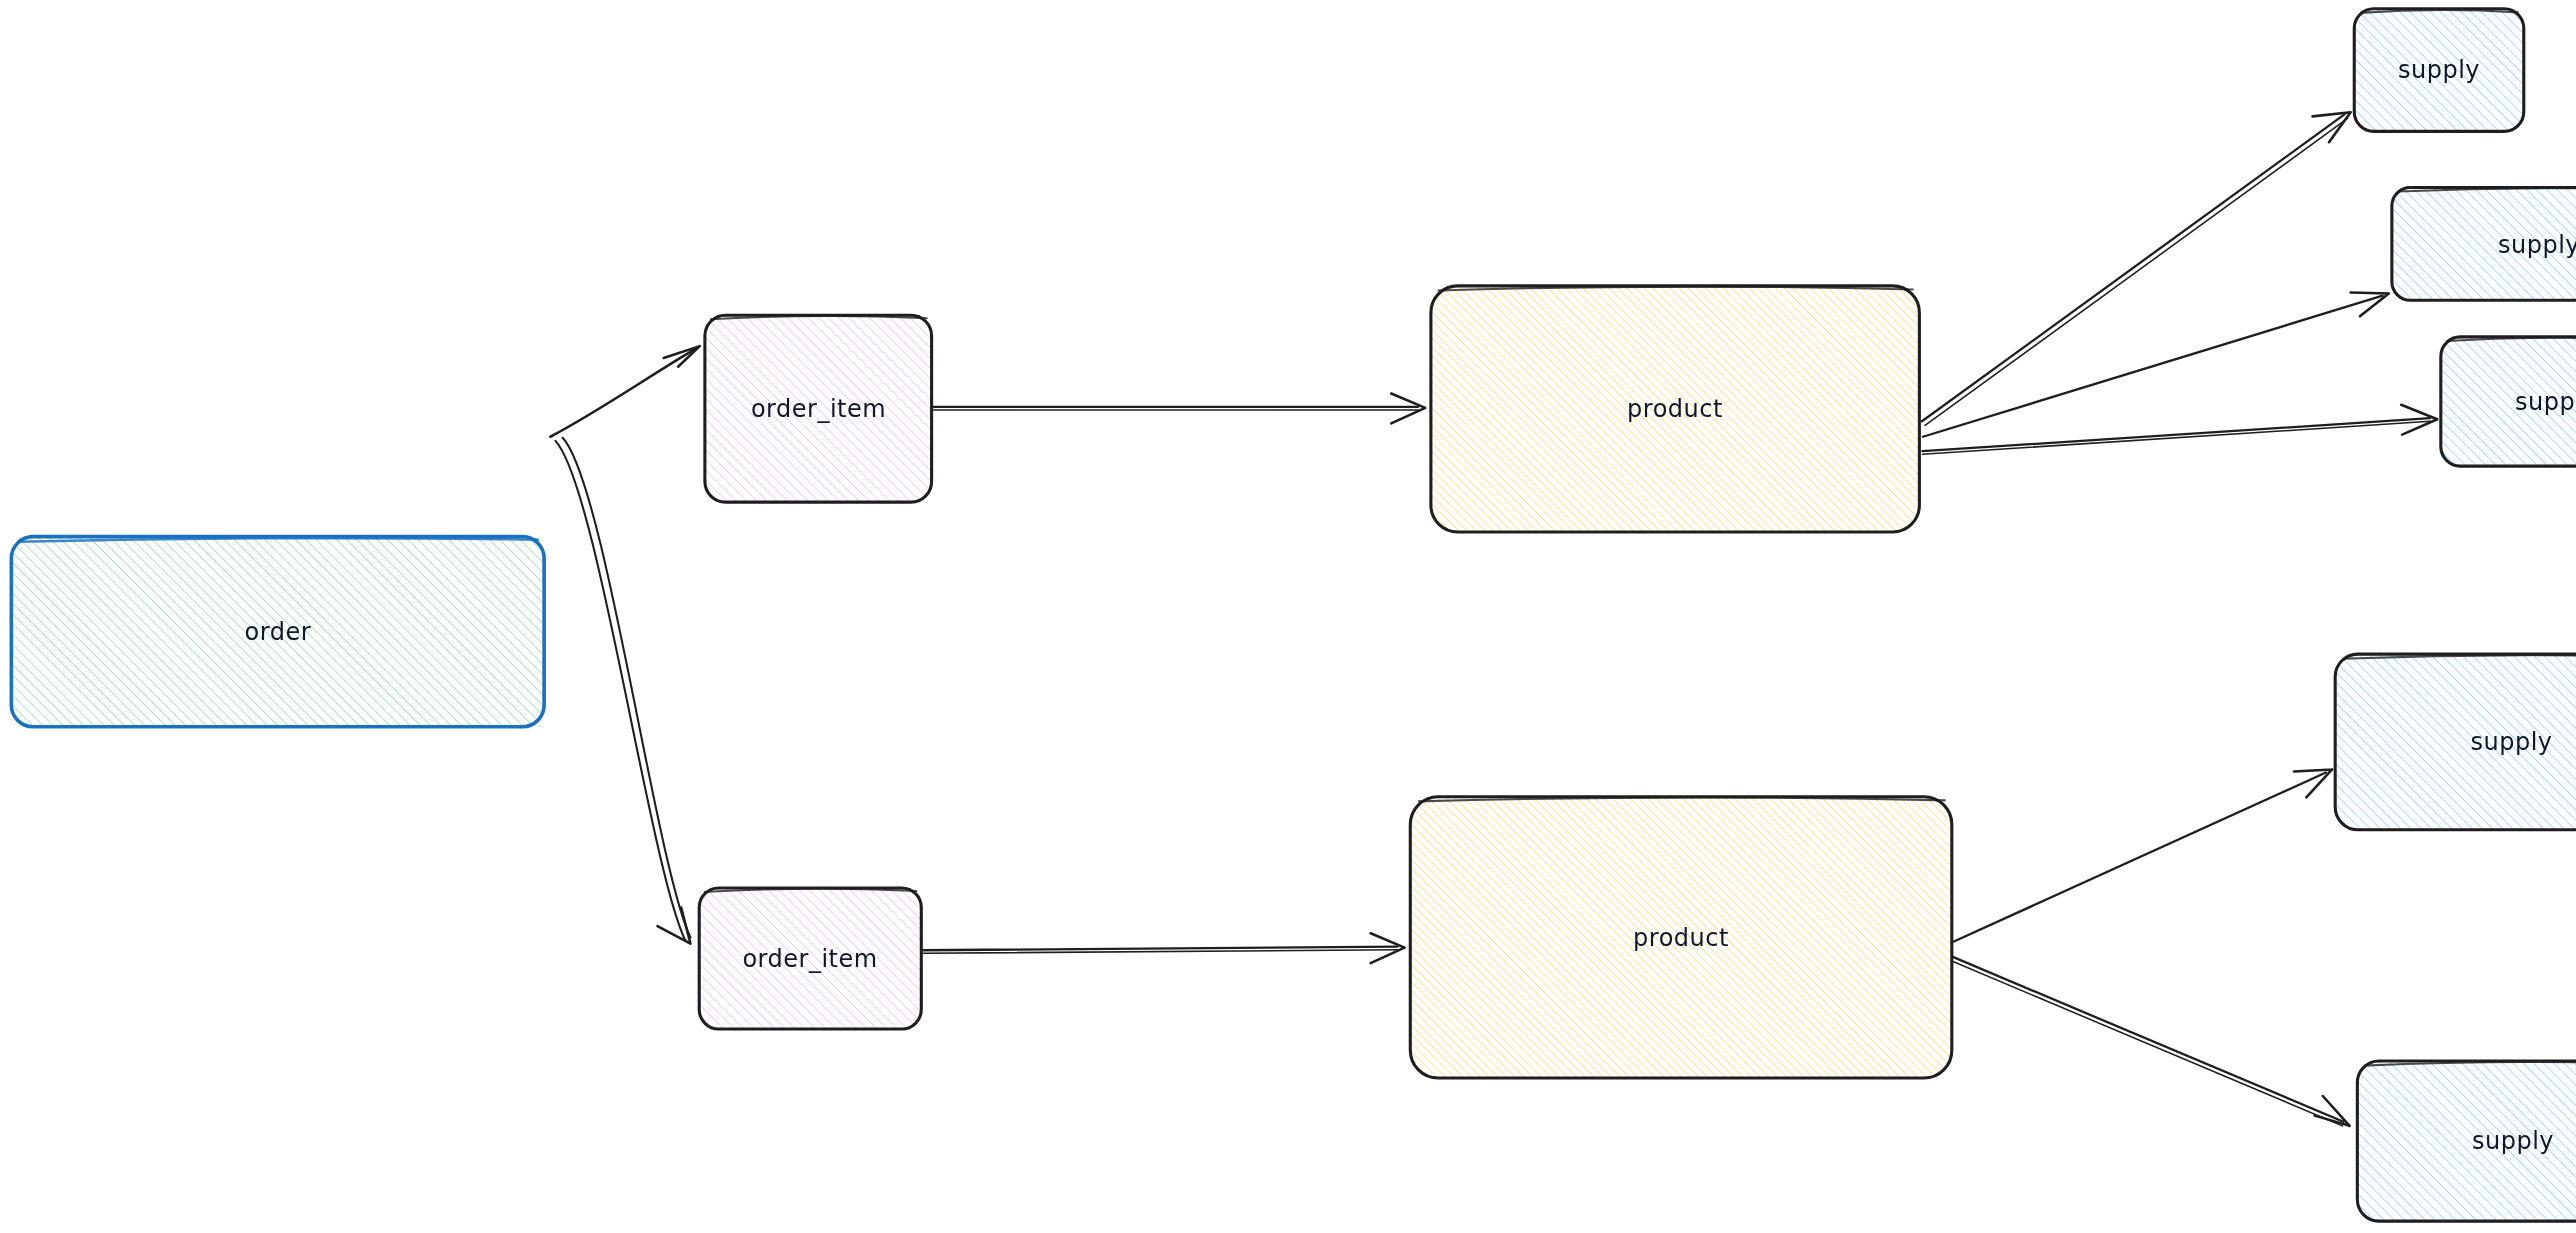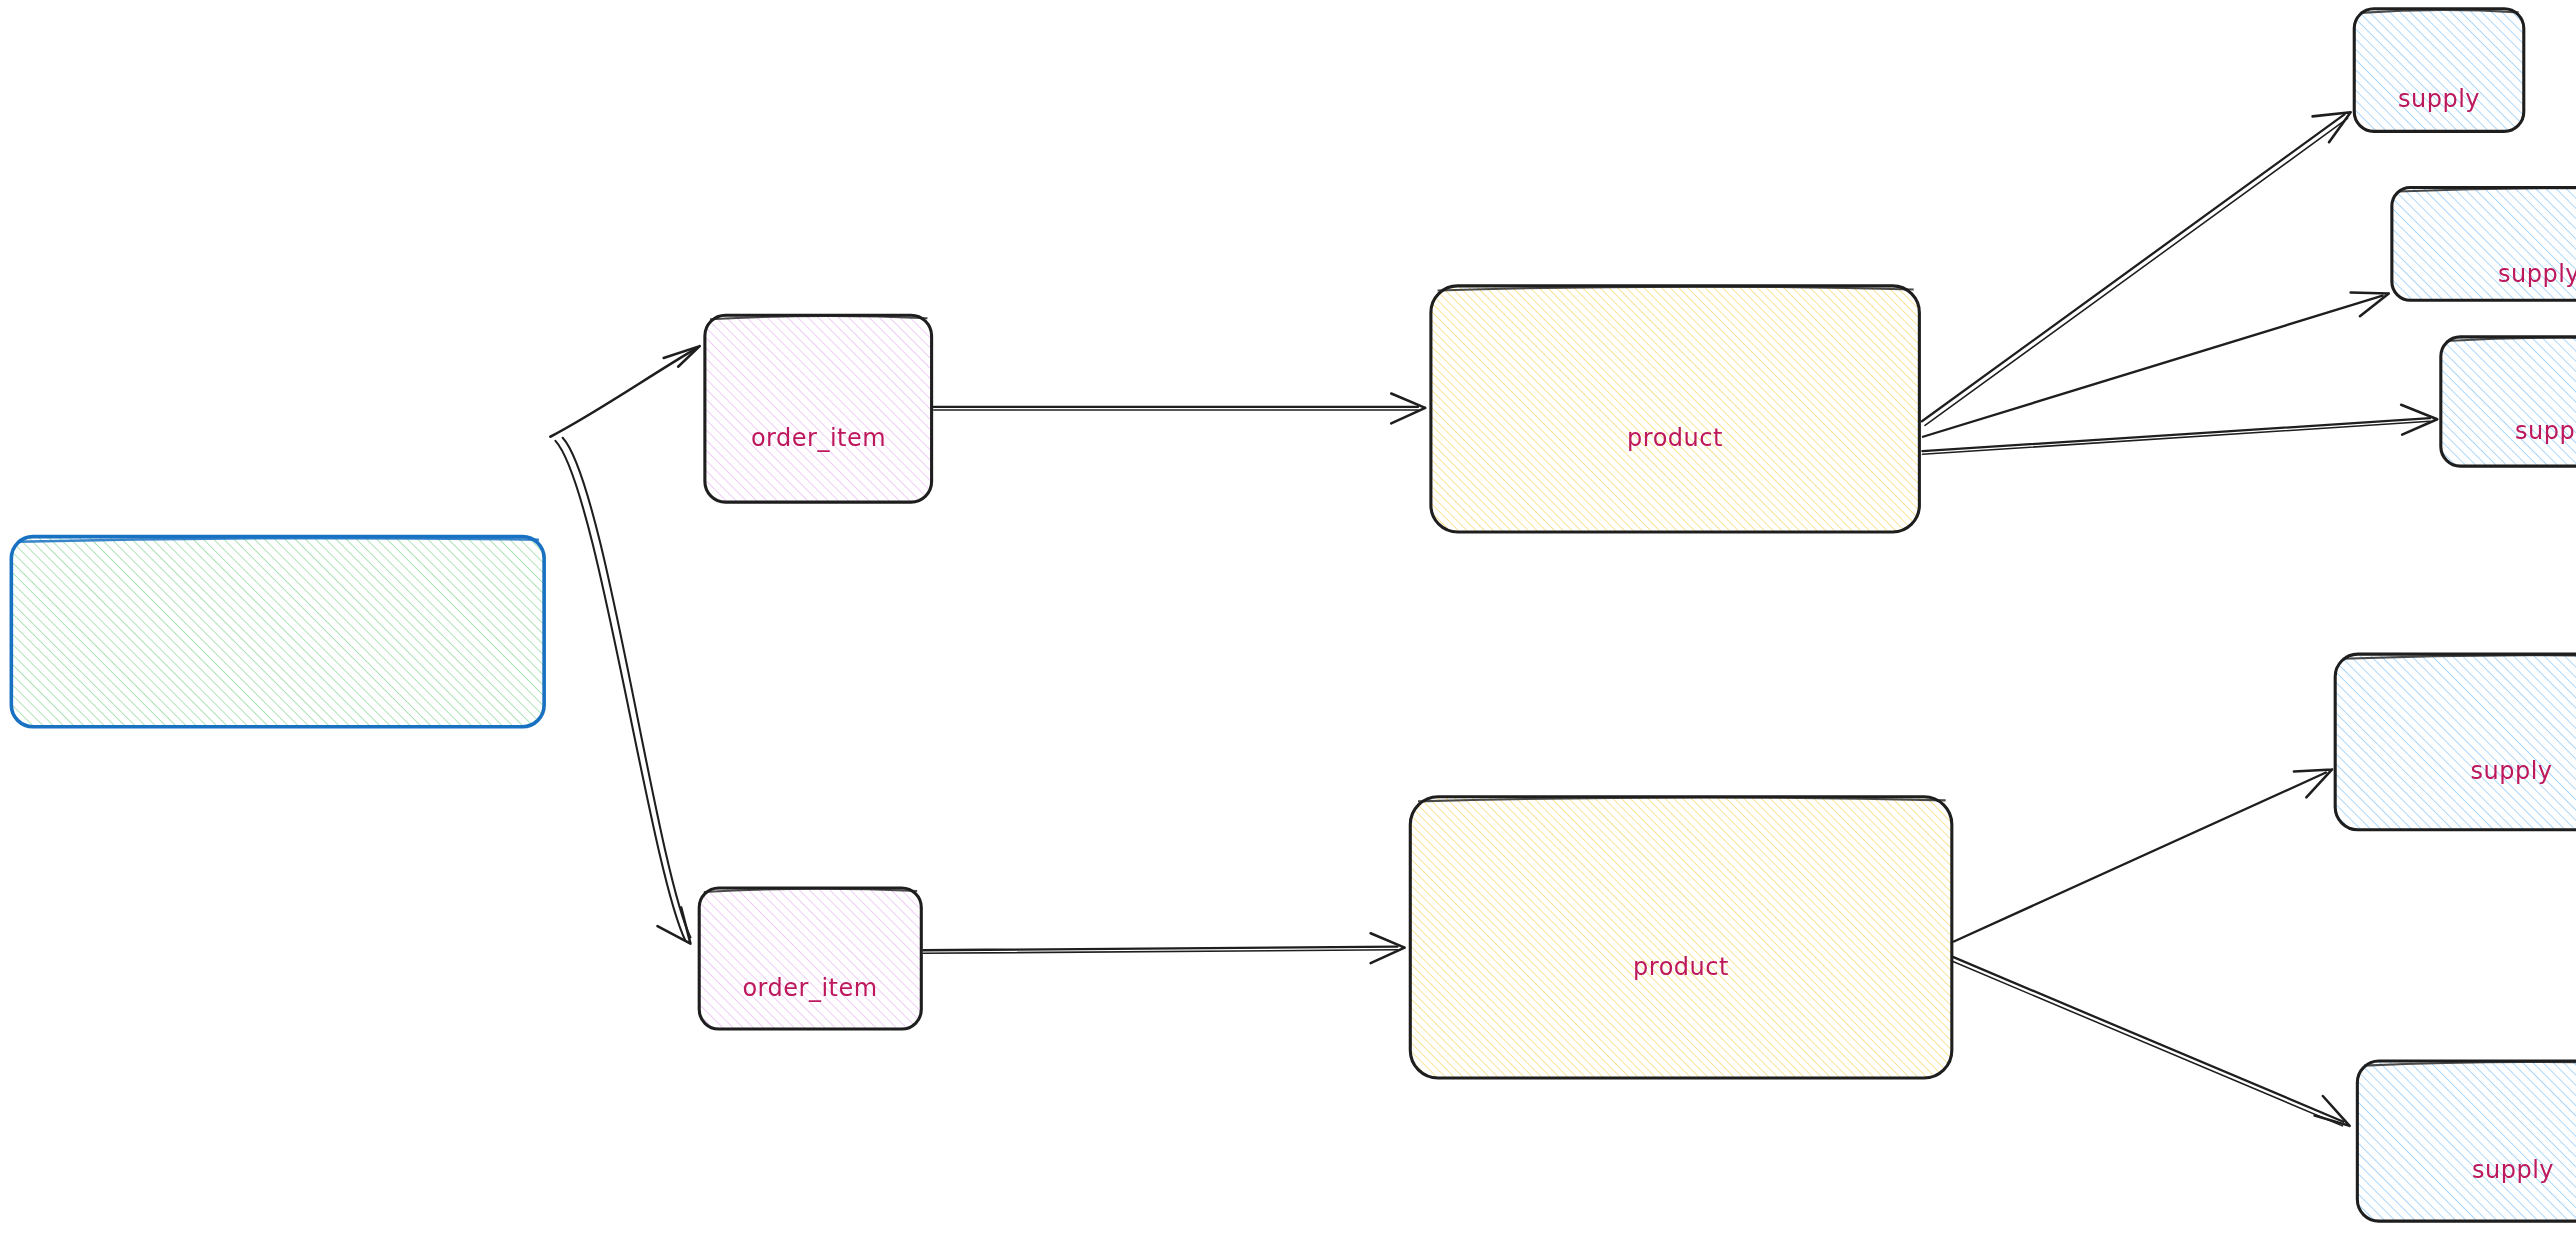--- a/index.html
+++ b/index.html
@@ -21,25 +21,24 @@
     width: 2700px;
     height: 1233px;
   }
   .node-label {
     position: absolute;
     display: flex;
     align-items: center;
     justify-content: center;
     font-family: "DejaVu Sans", sans-serif;
     font-size: 24px;
-    color: #be185d;
+    color: #0f172a;
     letter-spacing: 0.5px;
     pointer-events: none;
     white-space: nowrap;
-    margin-top: 29px;
   }
   .hit {
     position: absolute;
     background: transparent;
   }
 </style>
 </head>
 <body>
 
 <div id="canvas">
@@ -168,20 +167,21 @@
       <path d="M4546 1279 Q4876 1266 5206 1277" fill="none" stroke="#1e1e1e" stroke-width="4" opacity="0.8"></path>
     </g>
 
     <g>
       <rect x="4575" y="2060" width="606" height="311" rx="42" ry="42" fill="url(#hatch-blue)" stroke="none"></rect>
       <rect x="4575" y="2060" width="606" height="311" rx="42" ry="42" fill="none" stroke="#1e1e1e" stroke-width="6"></rect>
       <path d="M4588 2069 Q4880 2056 5170 2067" fill="none" stroke="#1e1e1e" stroke-width="4" opacity="0.8"></path>
     </g>
   </svg>
 
+  <div class="node-label" style="left:10.3px;  top:536px; width:535px; height:192px;">order</div>
 
   <div class="node-label" style="left:704px; top:314px;  width:229px;  height:189px;">order_item</div>
 
   <div class="node-label" style="left:698px; top:887px; width:224px;  height:143px;">order_item</div>
 
   <div class="node-label" style="left:1430px; top:285px;  width:490px;  height:248px;">product</div>
 
   <div class="node-label" style="left:1409px; top:796px; width:544px; height:283px;">product</div>
 
   <div class="node-label" style="left:2353px; top:7.7px;   width:172px;  height:125px;">supply</div>

